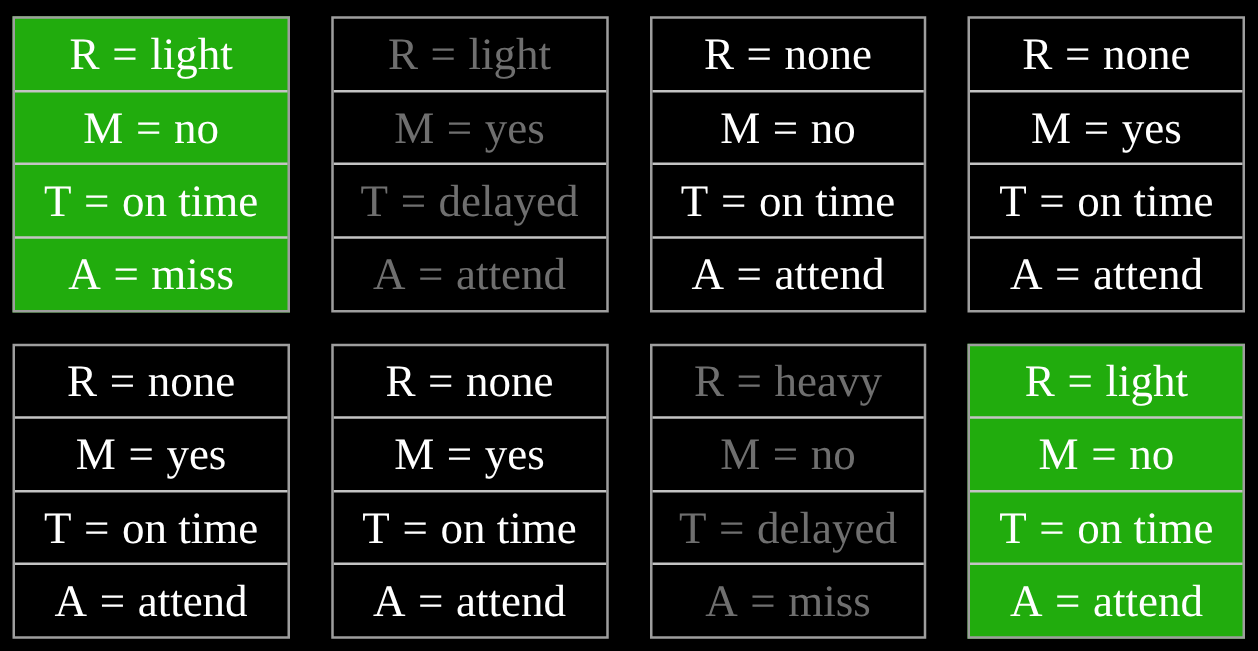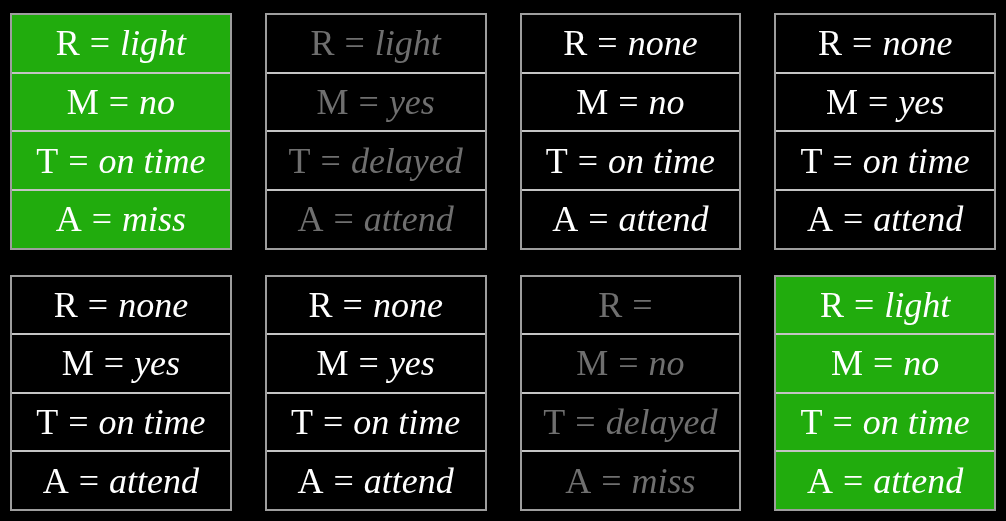--- a/index.html
+++ b/index.html
@@ -35,21 +35,21 @@
     font-size: 36px;
     line-height: 1;
     color: var(--text-normal, #ffffff);
     white-space: nowrap;
   }
   .card-row + .card-row {
     border-top: 2px solid var(--row-divider, #c4c4c4);
   }
   .card.highlighted { background: var(--highlight-green, #21ac0d); }
   .card.dimmed .card-row { color: var(--text-dimmed, #6f6f6f); }
-  .val { font-style: italic; }
+  .val { }
   .eq { margin: 0 0.28em; }
 </style>
 </head>
 <body>
 
 <div class="grid">
     <div class="card highlighted">
       <div class="card-row">
     <span class="var">R</span>
     <span class="eq">=</span>
@@ -178,20 +178,21 @@
       <div class="card-row">
     <span class="var">A</span>
     <span class="eq">=</span>
     <span class="val">attend</span>
   </div>
     </div>
     <div class="card dimmed">
       <div class="card-row">
     <span class="var">R</span>
     <span class="eq">=</span>
+    <span class="val">heavy</span>
   </div>
       <div class="card-row">
     <span class="var">M</span>
     <span class="eq">=</span>
     <span class="val">no</span>
   </div>
       <div class="card-row">
     <span class="var">T</span>
     <span class="eq">=</span>
     <span class="val">delayed</span>

